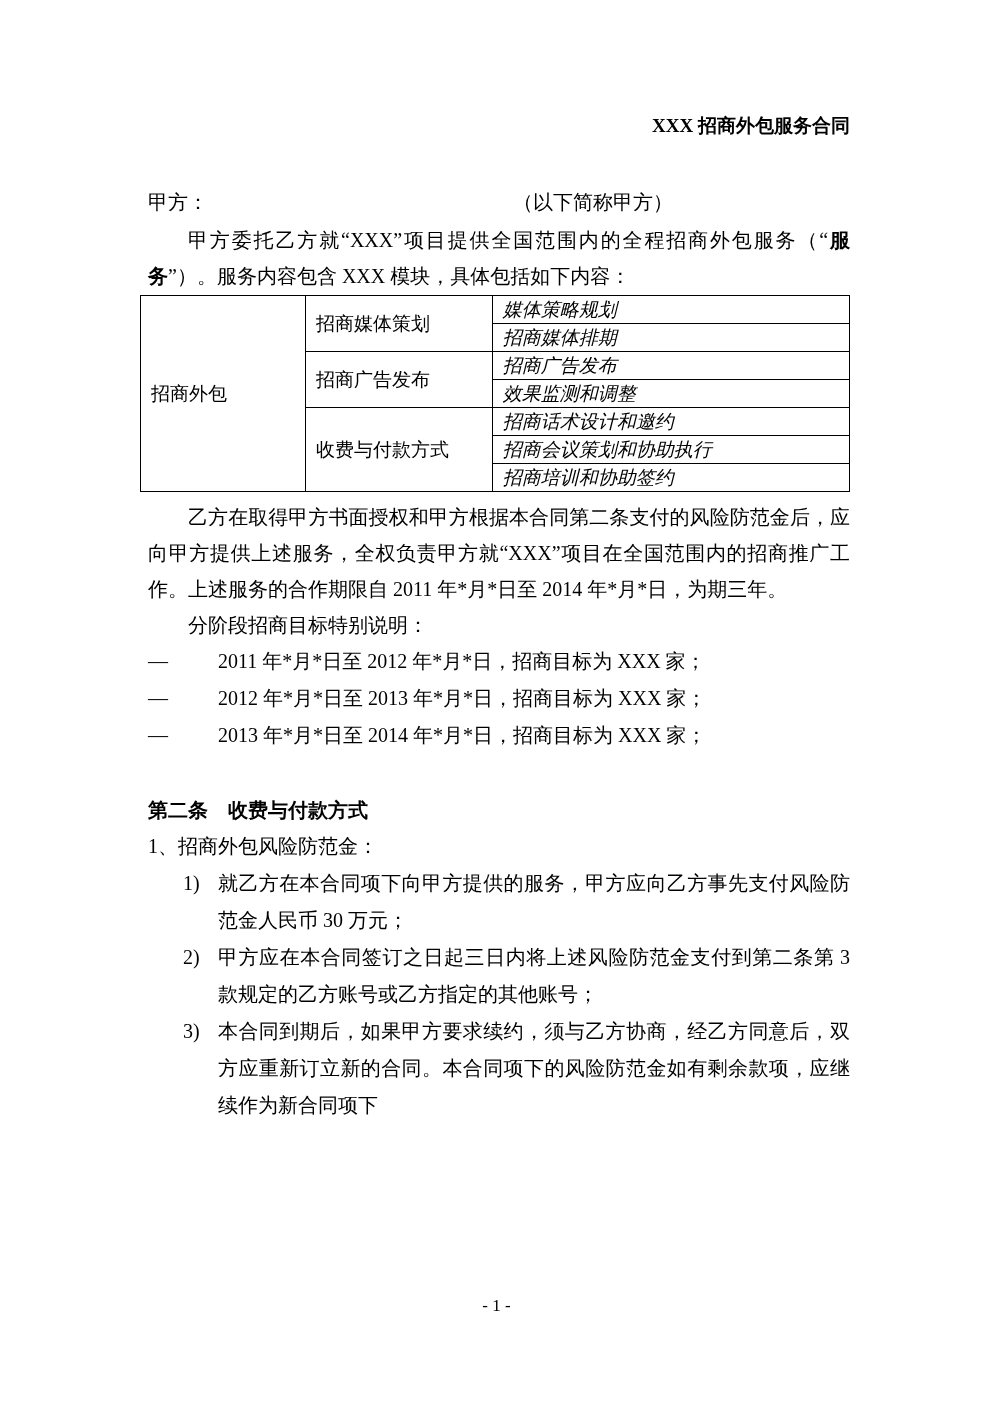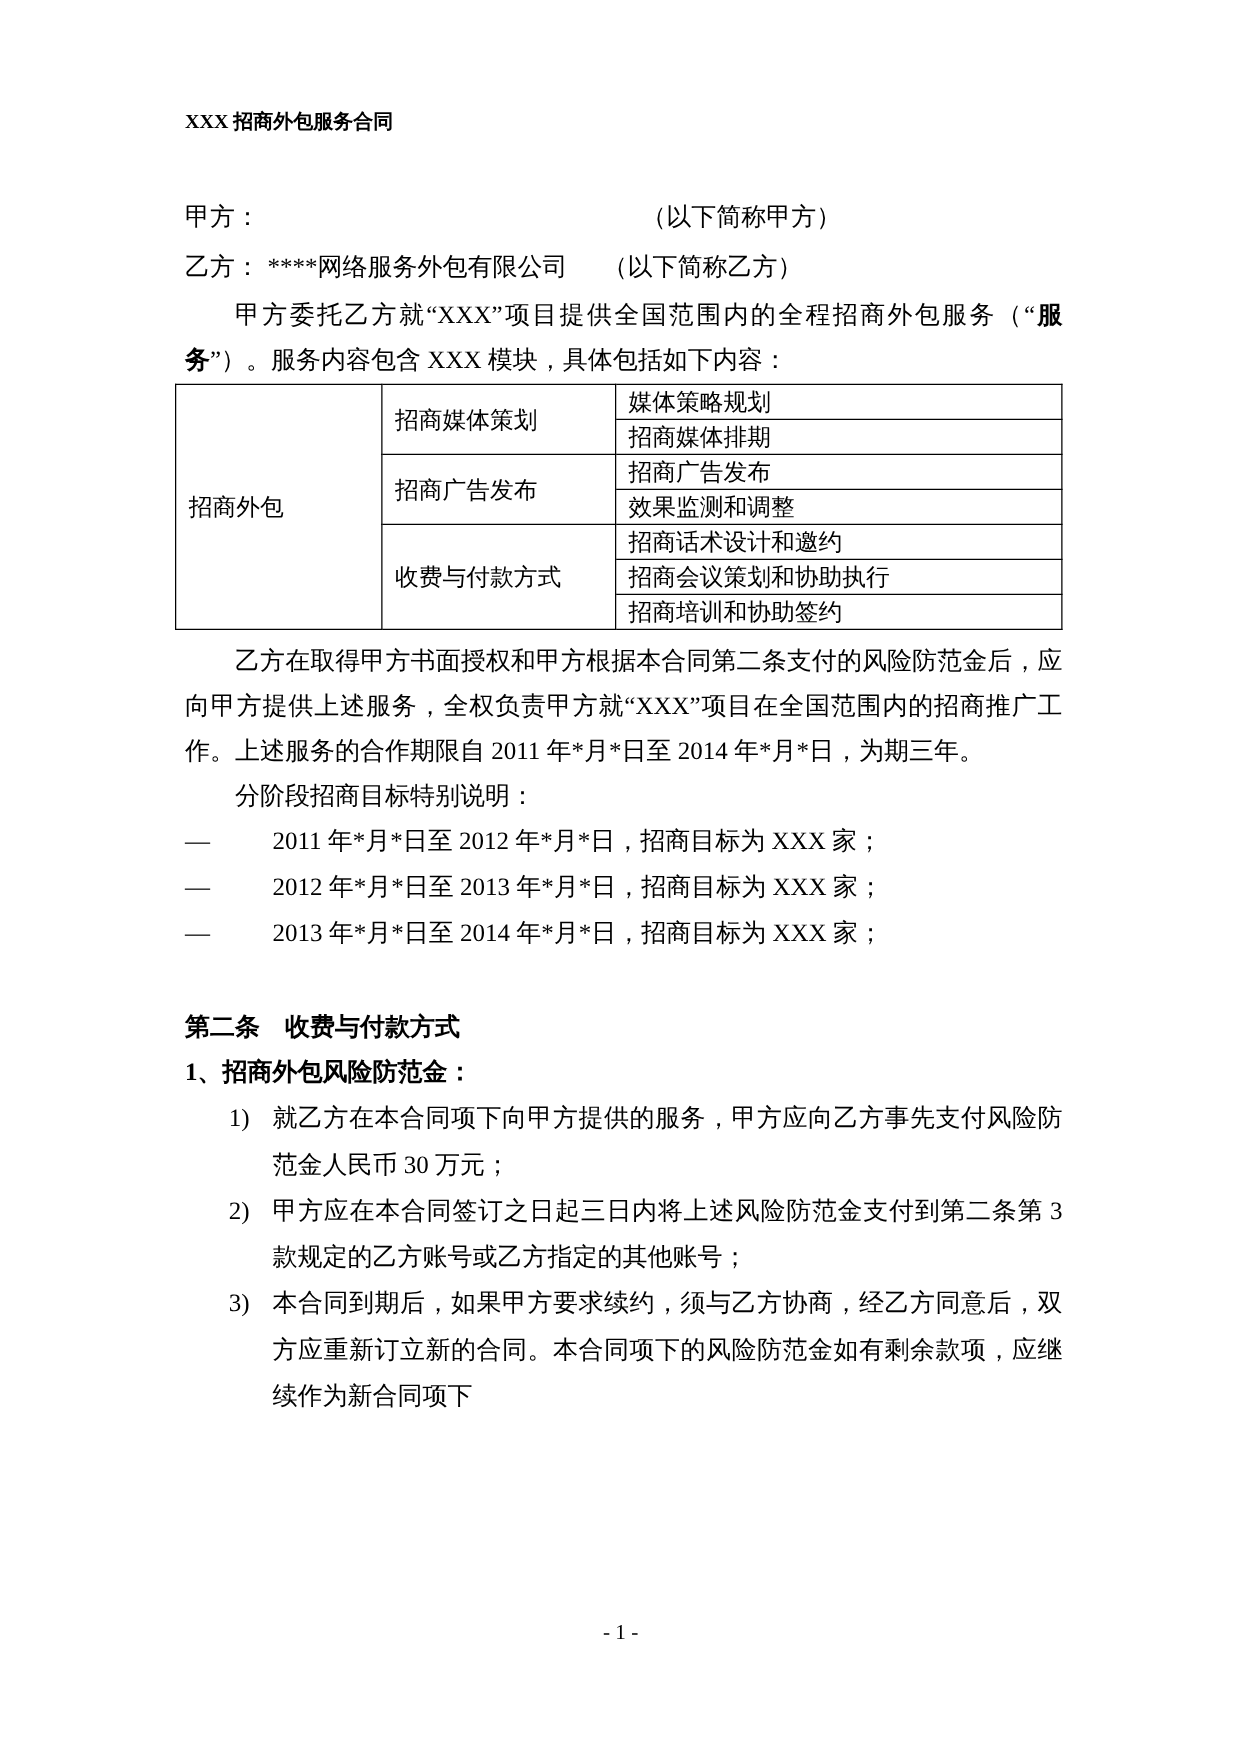--- a/index.html
+++ b/index.html
@@ -3,41 +3,41 @@
 <meta charset="utf-8">
 <style>
   html,body { margin:0; padding:0; background:#888; }
   .page {
     width:993px; height:1404px; position:relative;
     background:#ffffff; color:#000000;
     font-family:"Liberation Serif","DejaVu Serif",serif;
     margin:0 auto; overflow:hidden;
   }
   .content { position:absolute; left:148px; width:702px; top:0; }
-  .doc-title { margin-top:84px; text-align:left; font-size:16px; font-weight:bold; line-height:28px; }
+  .doc-title { margin-top:112px; text-align:right; font-size:19px; font-weight:bold; line-height:28px; }
   .parties { margin-top:42px; font-weight:normal; font-size:20px; }
   .party-line { height:40px; line-height:40px; white-space:nowrap; }
   .party-a-label { display:inline-block; width:365px; }
   .party-b-company { margin-left:6px; }
   .party-b-note { margin-left:28px; }
   .body-p { font-size:20px; line-height:36px; margin:0; text-align:justify; }
   .indent { text-indent:2em; }
   .preamble { margin-top:14px; }
   .h-article { font-size:20px; font-weight:bold; line-height:36px; margin:0; }
   .h-article1 { margin-top:6px; }
   .h-article2 { margin-top:38px; }
-  .h-sub { font-size:20px; font-weight:bold; line-height:37px; margin:0; }
+  .h-sub { font-size:20px; font-weight:normal; line-height:37px; margin:0; }
   table.svc { border-collapse:collapse; margin-left:-8px; margin-top:1px; table-layout:fixed; }
   table.svc td {
     border:1px solid #000; height:27px; font-size:19px;
     padding:0 4px 0 10px; vertical-align:middle; overflow:hidden; white-space:nowrap;
   }
   td.c1 { width:156px; padding-left:18px; }
   td.c2 { width:175px; }
-  td.c3 { width:353px; }
+  td.c3 { width:353px;font-style:italic; }
   .after-table { margin-top:7px; }
   .dash-list { margin:0; }
   .dash-item { font-size:20px; line-height:37px; padding-left:70px; position:relative; margin:0; }
   .dash-mark { position:absolute; left:0; top:0; width:35px; }
   .total-goal { font-size:20px; line-height:37px; padding-left:35px; margin:0; }
   .num-list { margin:0; }
   .num-item { font-size:20px; line-height:37px; padding-left:70px; position:relative; margin:0; text-align:justify; }
   .num-mark { position:absolute; left:35px; top:0; }
   .footer { position:absolute; top:1296px; left:0; width:100%; text-align:center; font-size:17px; }
 </style>
@@ -45,23 +45,20 @@
 <body>
 
 <div class="page">
   <div class="content">
 
     <div class="doc-title">XXX 招商外包服务合同</div>
 
     <div class="parties">
       <div class="party-line">
         <span class="party-a-label">甲方：</span><span>（以下简称甲方）</span>
-      </div>
-      <div class="party-line">
-        <span>乙方：</span><span class="party-b-company">****网络服务外包有限公司</span><span class="party-b-note">（以下简称乙方）</span>
       </div>
     </div>
 
 
 
     <p class="body-p indent"><span>甲方委托乙方就“XXX”项目提供全国范围内的全程招商外包服务（“</span><b>服务</b><span>”）。服务内容包含 XXX 模块，具体包括如下内容：</span></p>
 
     <table class="svc">
       <tbody>
         <tr>

